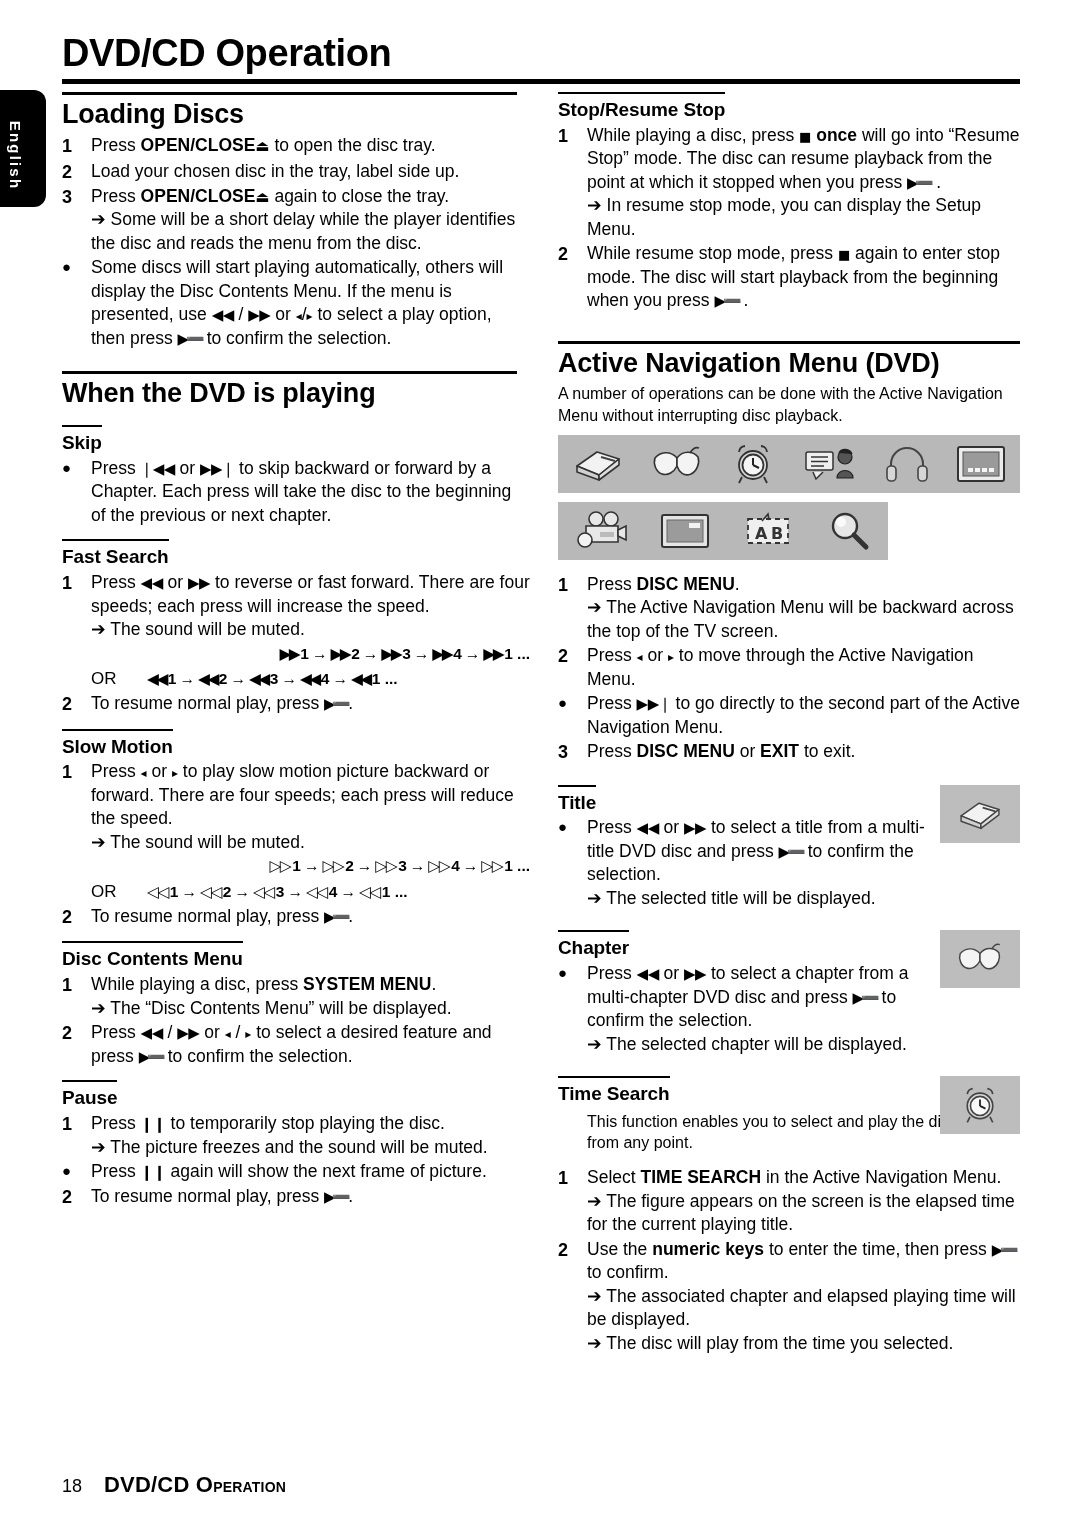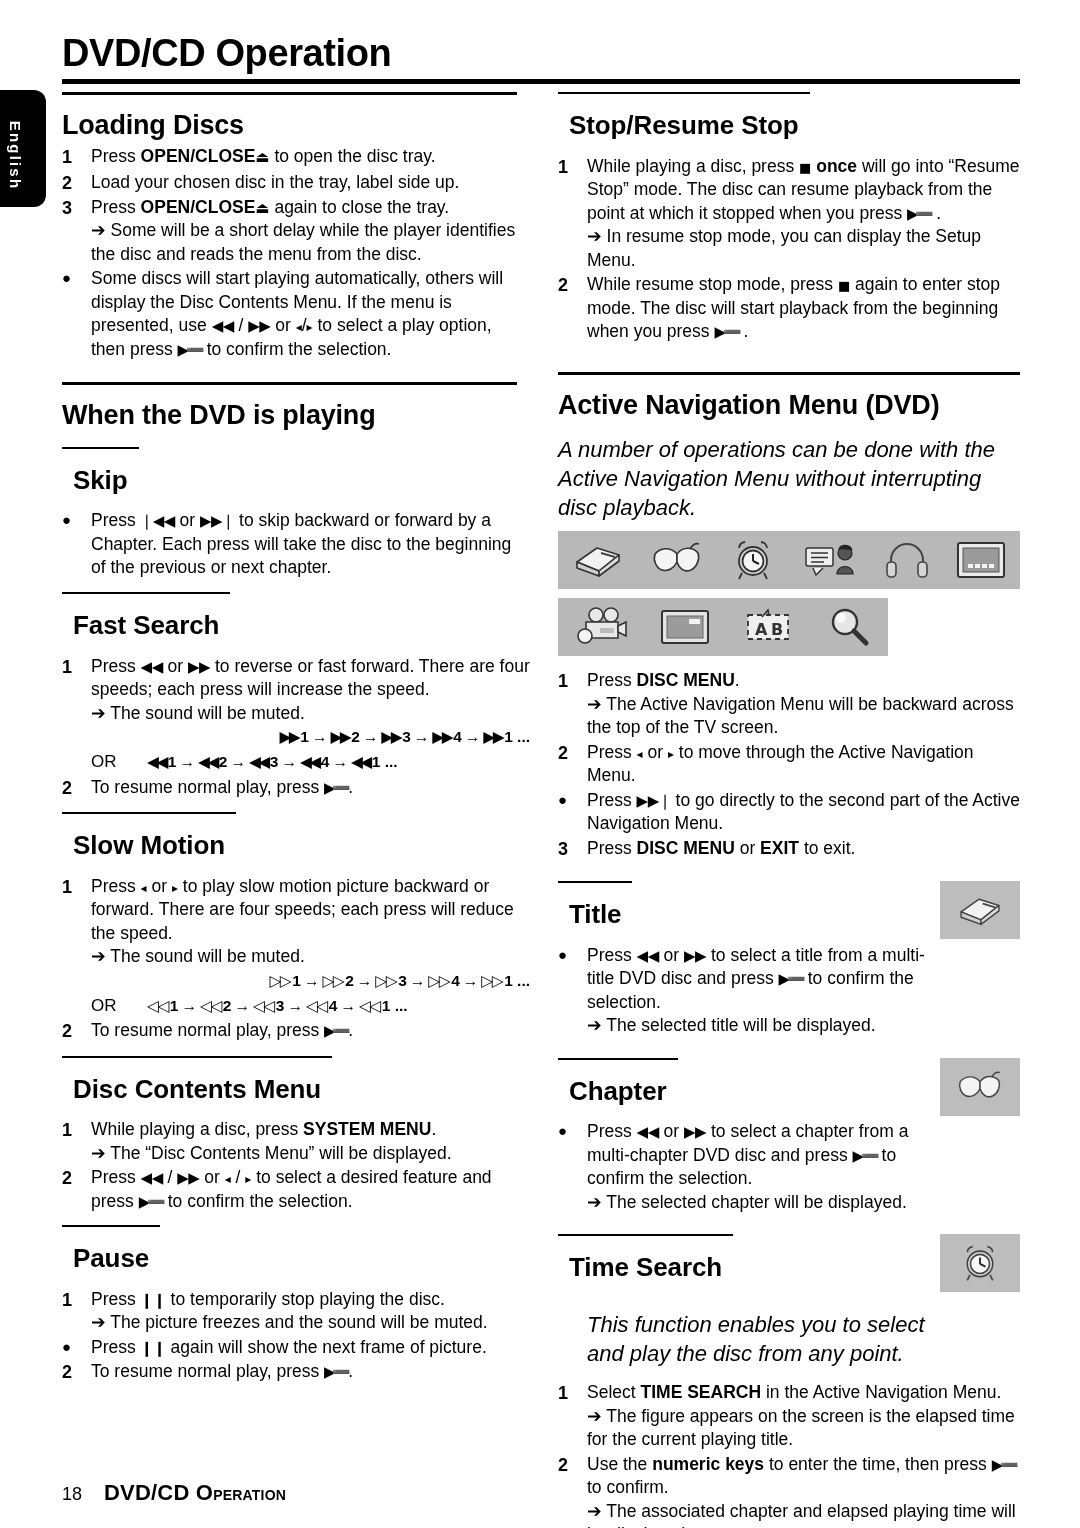--- a/index.html
+++ b/index.html
@@ -77,46 +77,45 @@
   }
   .col-left  { left: 62px;  width: 468px; }
   .col-right { left: 558px; width: 462px; }
 
   
   .h1 {
     font-size: 27px;
     font-weight: bold;
     letter-spacing: -0.2px;
     margin: 0;
-    padding-top: 14px;
+    padding-top: 3px;
     line-height: 1.2;
   }
   .h1-wrap { border-top: 3px solid #000; margin-bottom: 4px; }
   .h1-wrap.full { width: 100%; }
   .h1-wrap.narrow { width: 455px; }
 
   .h2 {
-    font-size: 26px;
+    font-size: 19px;
     font-weight: bold;
-    margin: 11px;
+    margin: 0;
     padding-top: 4px;
     line-height: 1.25;
     letter-spacing: -0.1px;
   }
   .h2-wrap {
     border-top: 2.5px solid #000;
     display: inline-block;
     margin-bottom: 1px;
   }
 
   .intro-p {
-    font-size: 22px;
+    font-size: 16px;
     line-height: 1.32;
-    margin: 14px 0 0 0;
-    font-style: italic;
+    margin: 4px 0 0 0;
   }
 
   
   .item {
     display: flex;
     font-size: 17.5px;
     line-height: 1.345;
     margin-top: 1px;
   }
   .marker {
@@ -190,21 +189,21 @@
     align-items: center;
     justify-content: center;
   }
   .sect-rel { position: relative; }
   .narrow-body { width: 370px; }
 
   
   .footer {
     position: absolute;
     left: 62px;
-    bottom: 22px;
+    bottom: 30px;
     display: flex;
     align-items: baseline;
   }
   .footer .pg {
     font-size: 18px;
     font-weight: normal;
     width: 42px;
   }
   .footer .ftxt {
     font-size: 22px;

